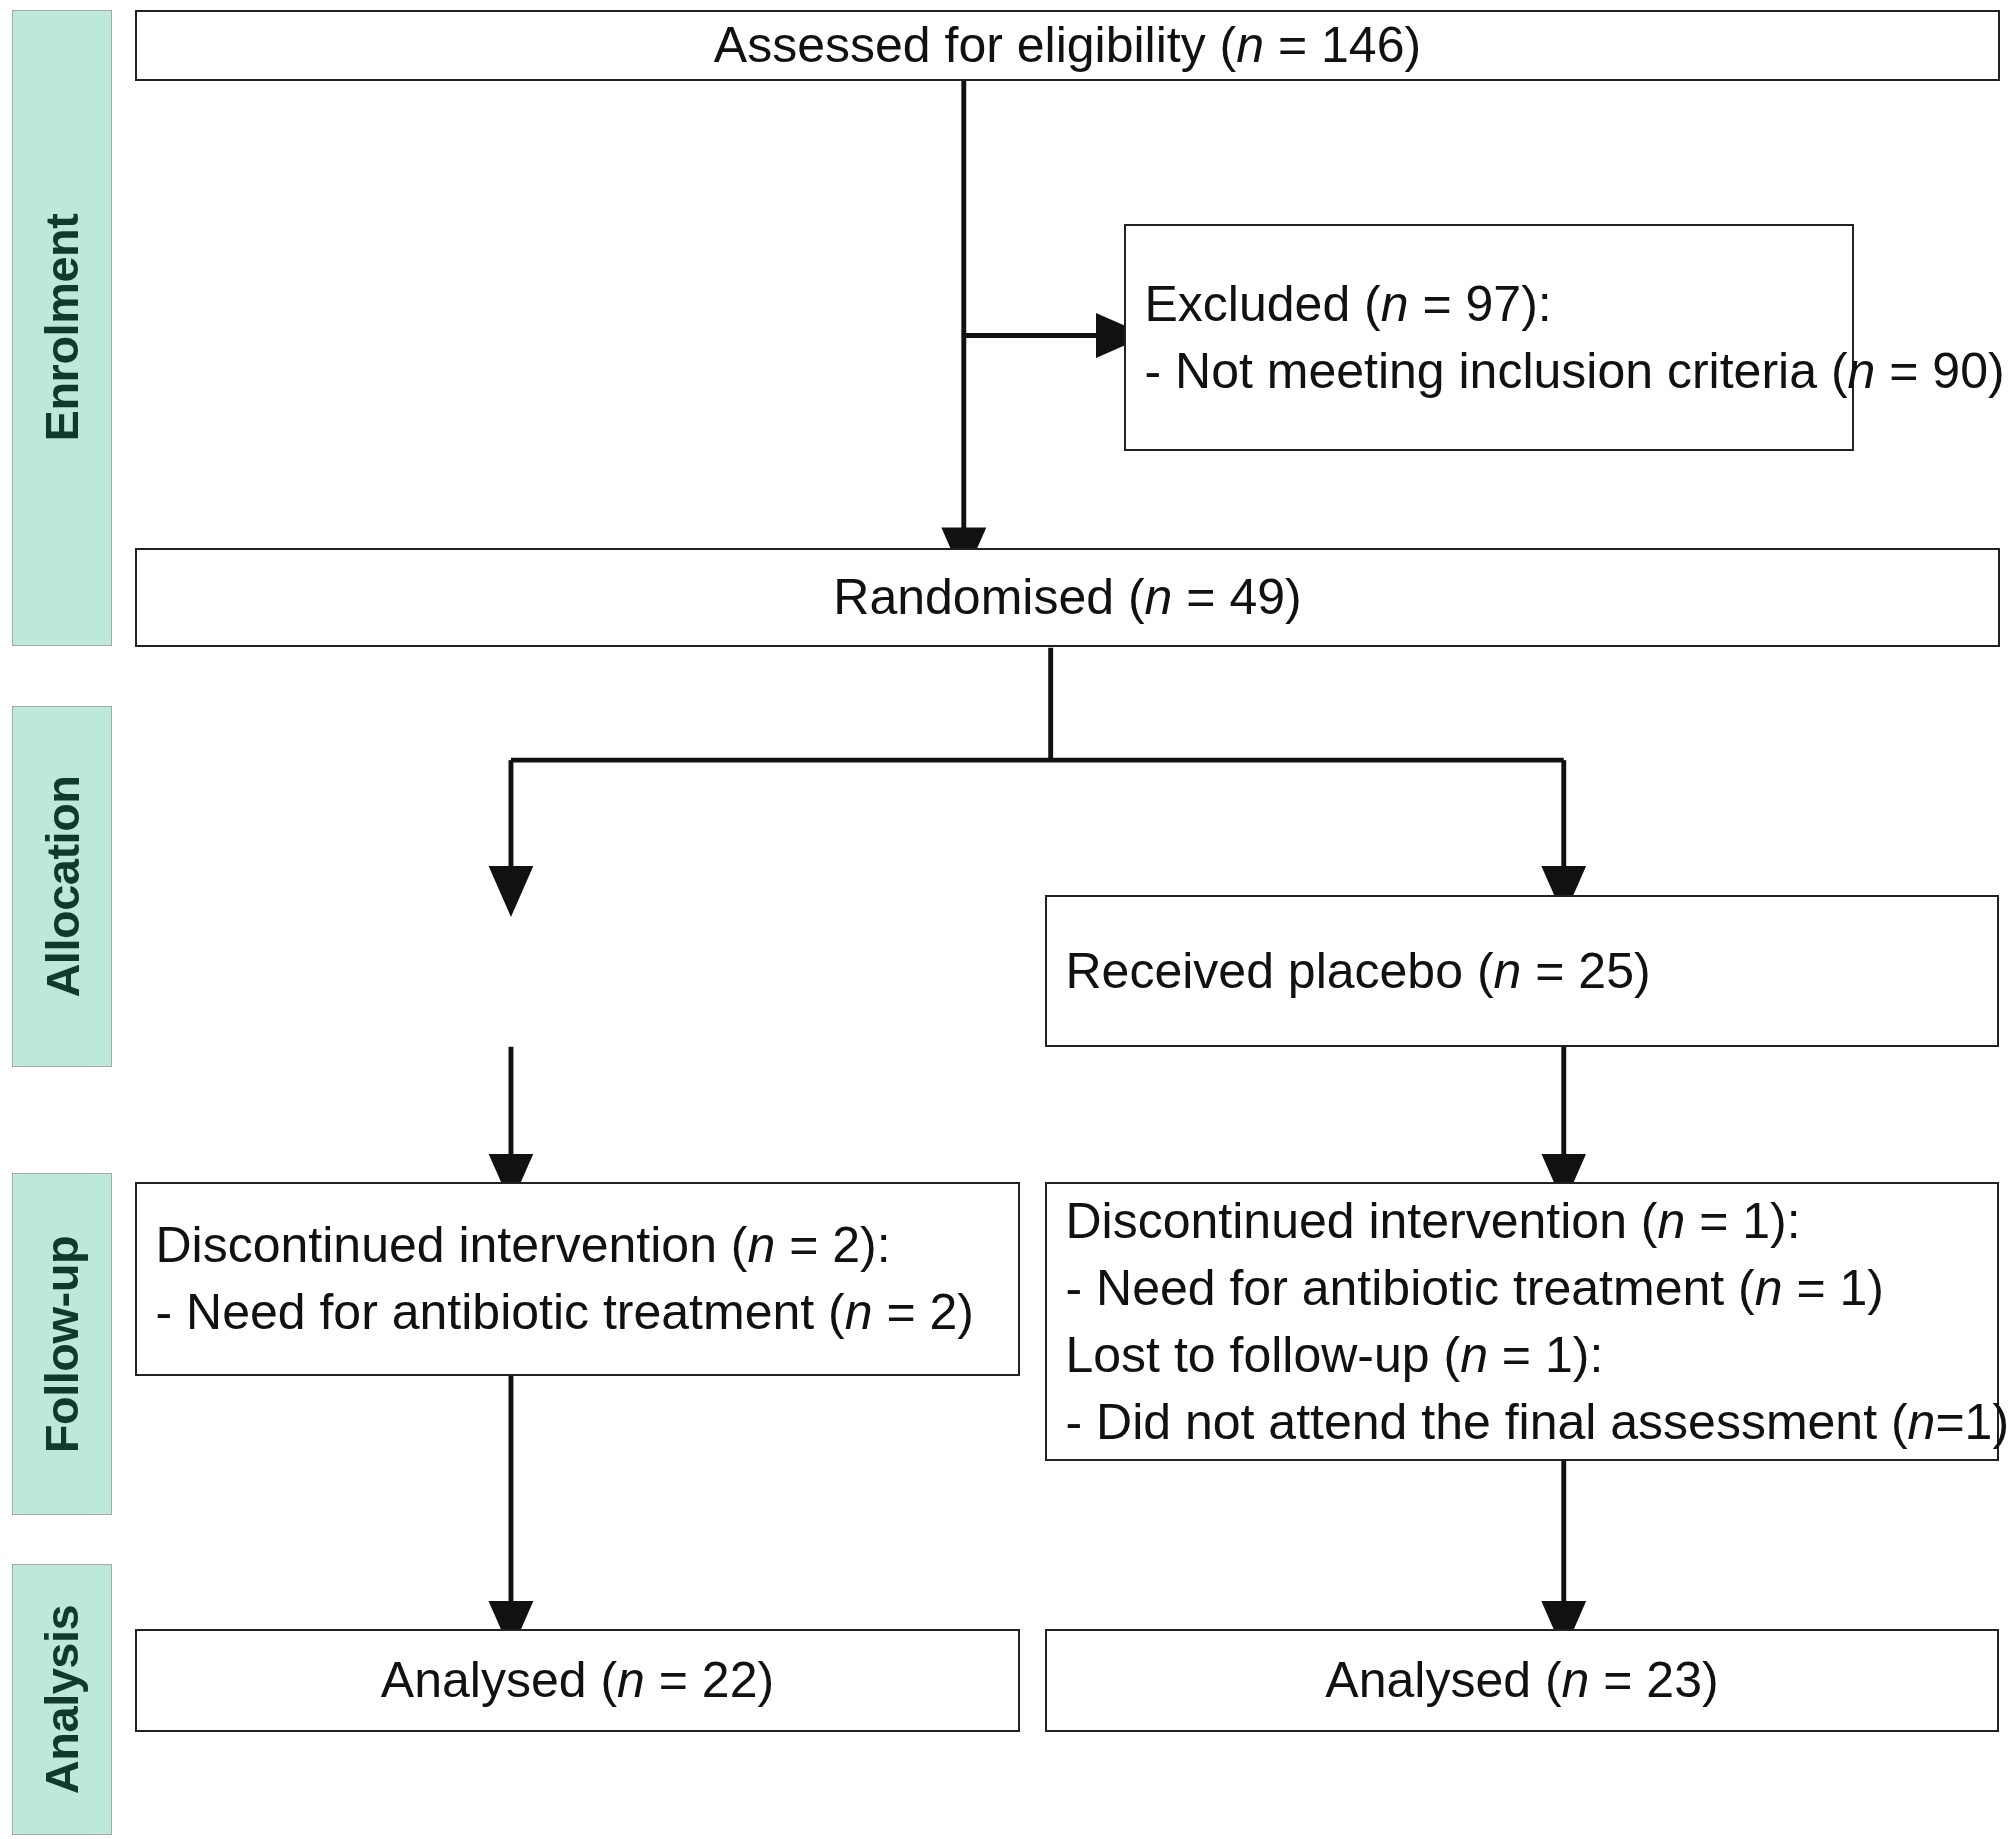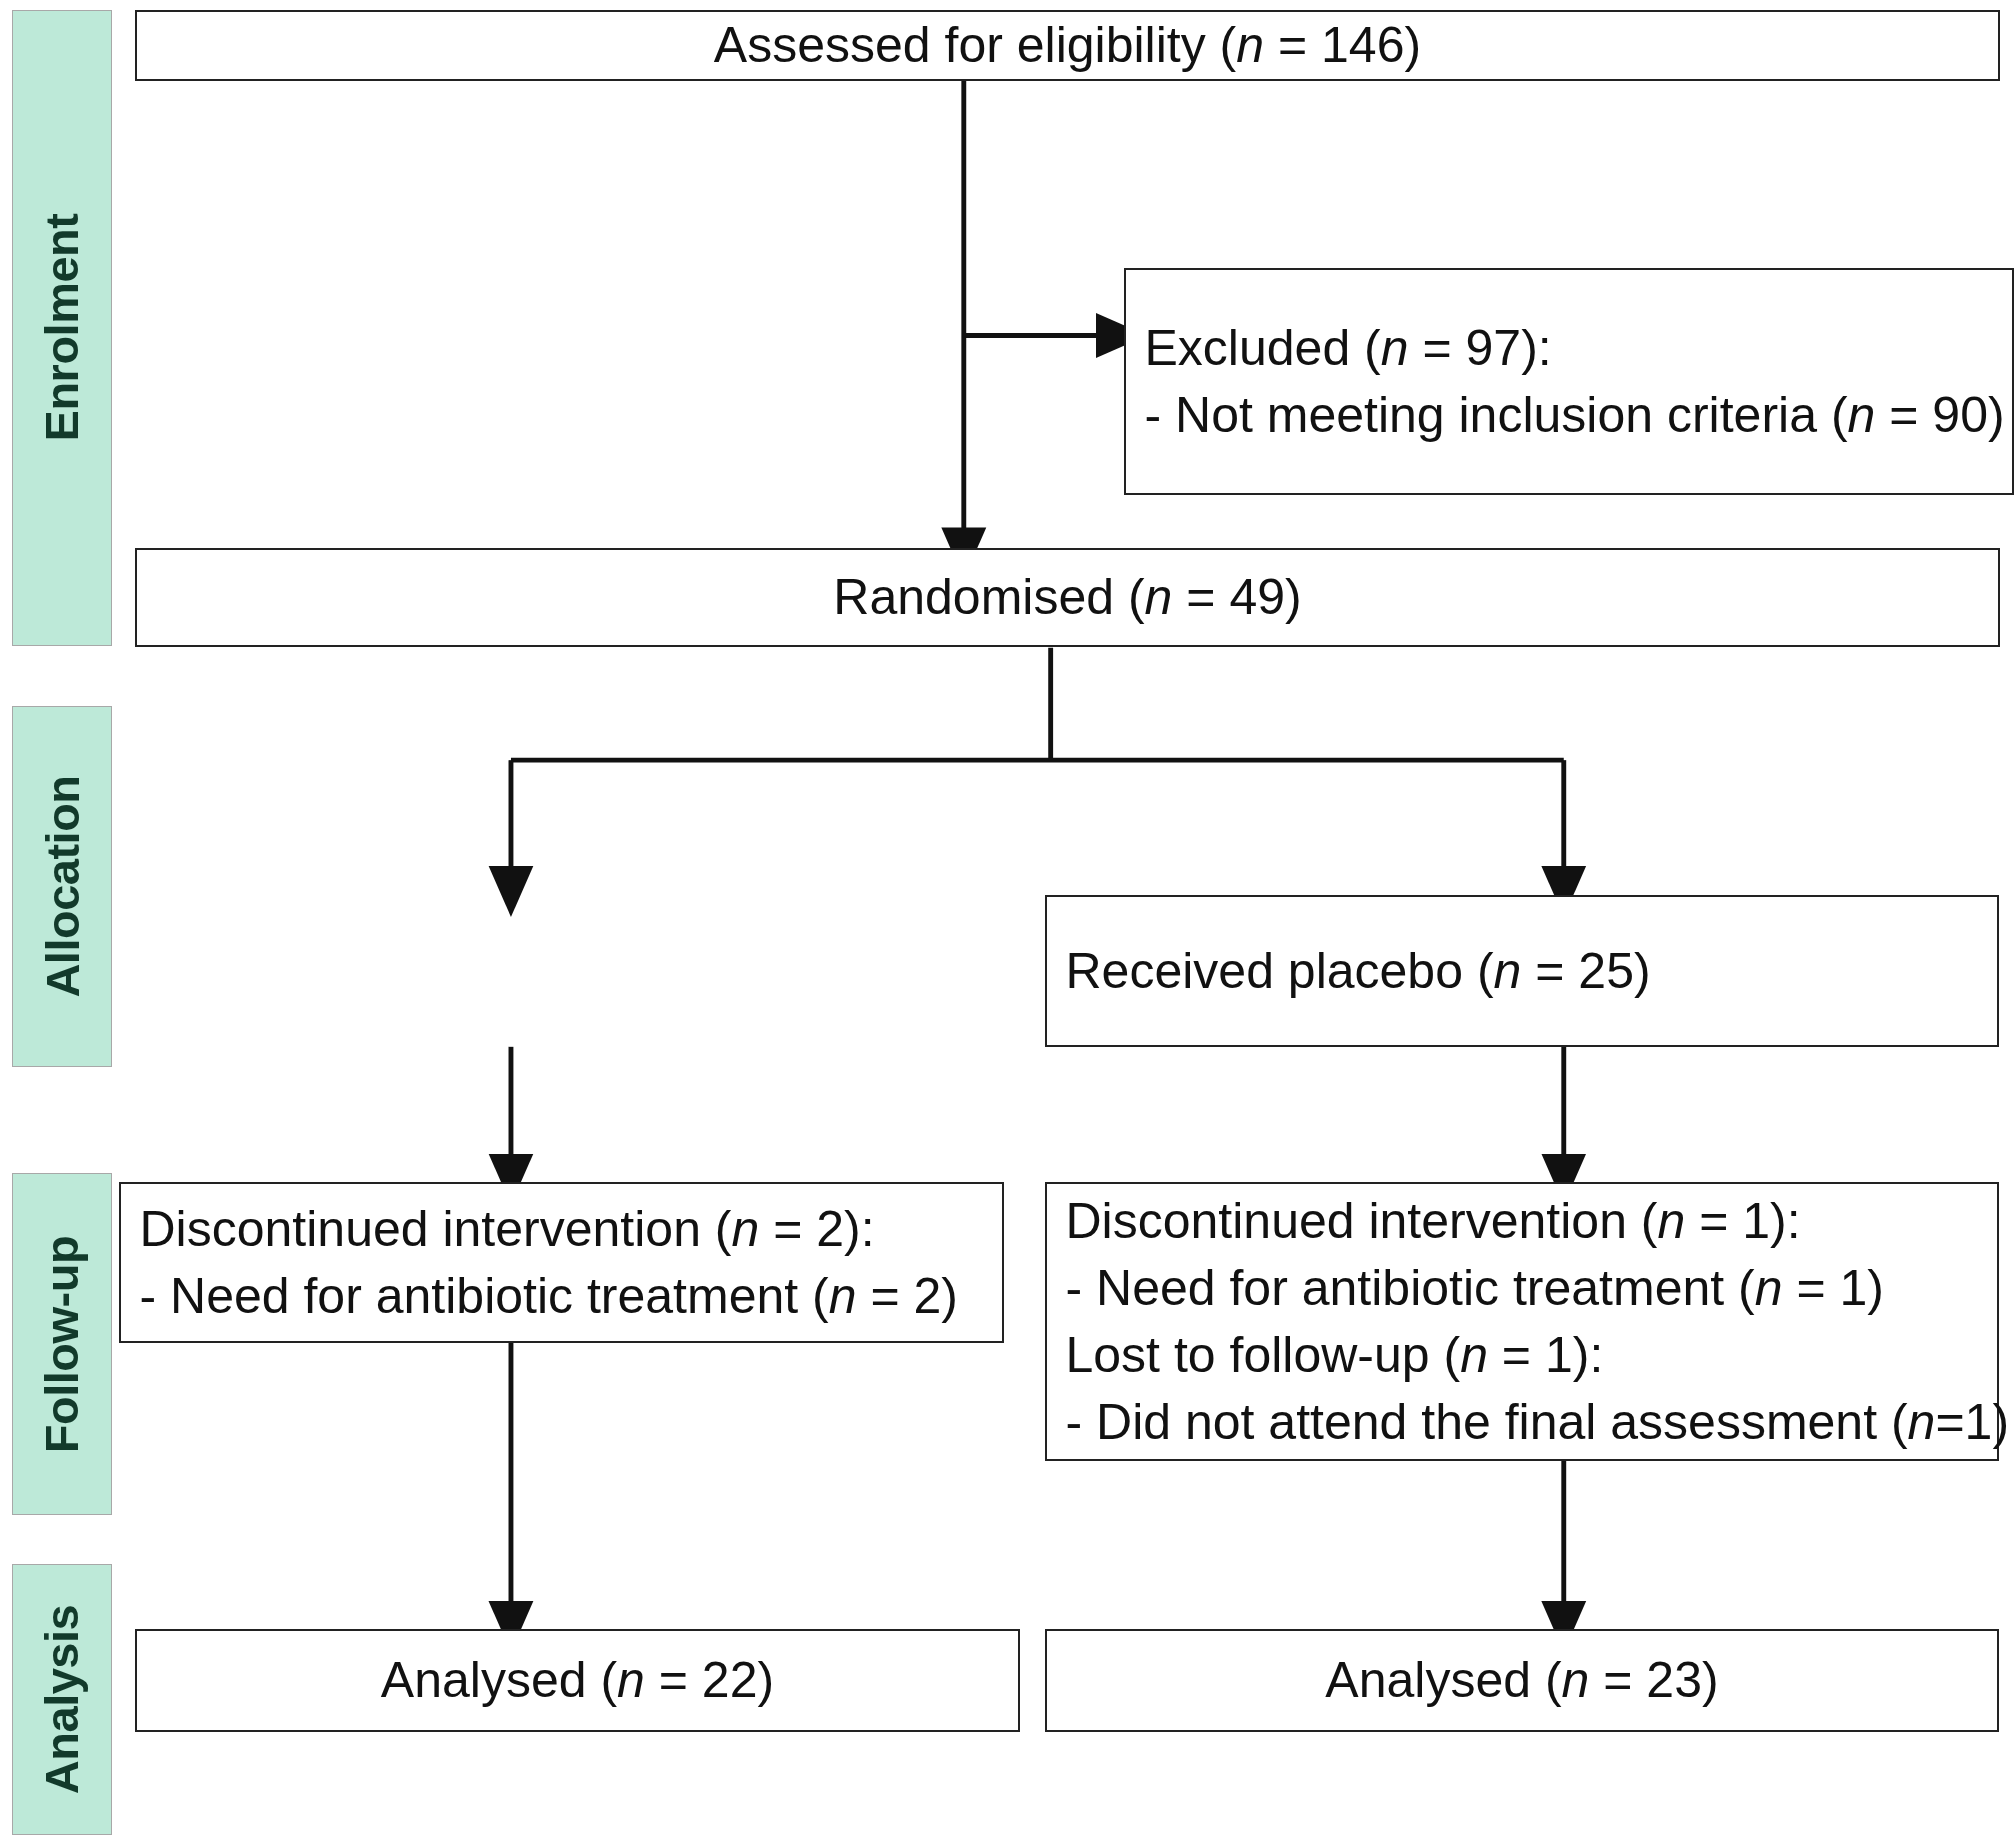--- a/index.html
+++ b/index.html
@@ -133,35 +133,35 @@
   </div>
 
   <div class="stage" style="left:12px; top:1564px; width:100px; height:271px;">
     <span class="stage-label">Analysis</span>
   </div>
 
   <div class="node center" style="left:135px; top:9.8px; width:1865px; height:71px;">
       <div class="line">Assessed for eligibility (<em>n</em> = 146)</div>
     </div>
 
-  <div class="node left" style="left:1124px; top:224px; width:890px; height:227px;margin-top:44px;">
+  <div class="node left" style="left:1124px; top:224px; width:730px; height:227px;">
       <div class="line">Excluded (<em>n</em> = 97):</div>
       <div class="line">- Not meeting inclusion criteria (<em>n</em> = 90)</div>
     </div>
 
   <div class="node center" style="left:135px; top:548px; width:1865px; height:99px;">
       <div class="line">Randomised (<em>n</em> = 49)</div>
     </div>
 
 
   <div class="node left" style="left:1045px; top:895px; width:954px; height:152px;">
       <div class="line">Received placebo (<em>n</em> = 25)</div>
     </div>
 
-  <div class="node left" style="left:119px; top:1182px; width:885px; height:161px;">
+  <div class="node left" style="left:135px; top:1182px; width:885px; height:194px;">
       <div class="line">Discontinued intervention (<em>n</em> = 2):</div>
       <div class="line">- Need for antibiotic treatment (<em>n</em> = 2)</div>
     </div>
 
   <div class="node left" style="left:1045px; top:1182px; width:954px; height:279px;">
       <div class="line">Discontinued intervention (<em>n</em> = 1):</div>
       <div class="line">- Need for antibiotic treatment (<em>n</em> = 1)</div>
       <div class="line">Lost to follow-up (<em>n</em> = 1):</div>
       <div class="line">- Did not attend the final assessment (<em>n</em>=1)</div>
     </div>

